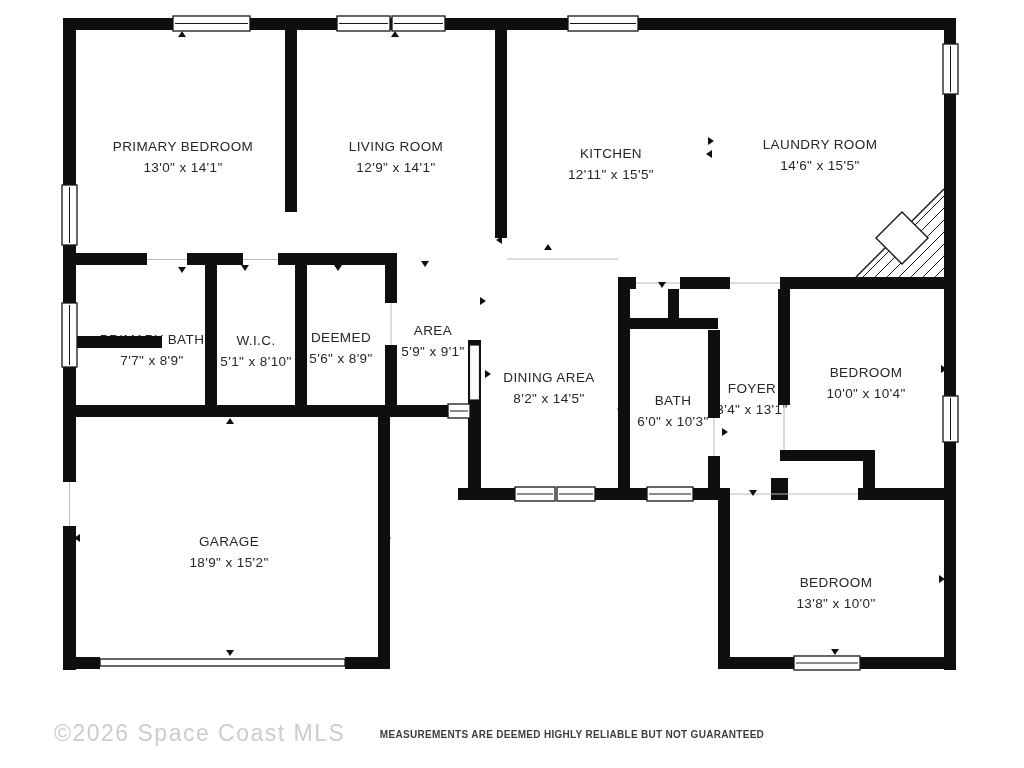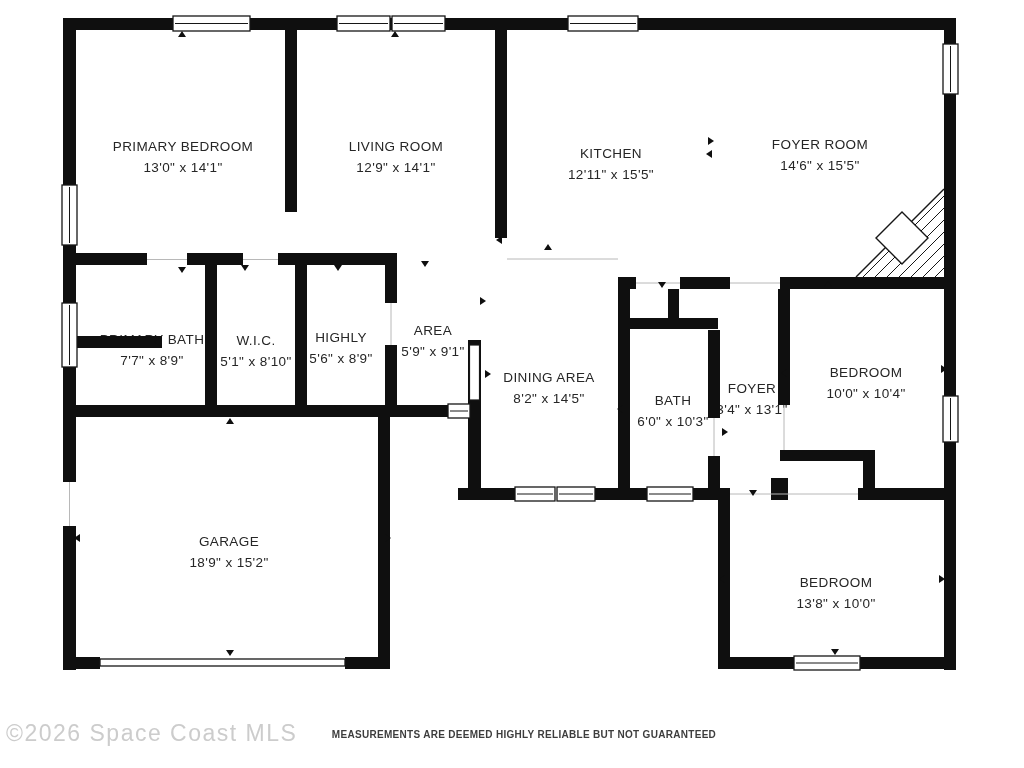--- a/index.html
+++ b/index.html
@@ -2,21 +2,21 @@
 <html><head>
 <meta charset="utf-8">
 <style>
   html,body{margin:0;padding:0;background:#ffffff;}
   .canvas{position:relative;width:1024px;height:768px;background:#ffffff;overflow:hidden;
           font-family:"Liberation Sans",sans-serif;}
   .labels{position:absolute;inset:0;z-index:1;}
   .room{position:absolute;transform:translate(-50%,-50%);text-align:center;white-space:nowrap;
         color:#262626;font-size:13.5px;letter-spacing:.4px;line-height:21px;}
   .plan-svg{position:absolute;left:0;top:0;z-index:2;pointer-events:none;}
-  .footer{position:absolute;inset:0;z-index:3;pointer-events:none;}
+  .footer{position:absolute;inset:0;z-index:3;pointer-events:none;margin-left:48px;}
   .watermark{position:absolute;left:6px;top:720px;font-size:23px;letter-spacing:1.5px;
              color:#cccccc;text-shadow:1px 1px 0 #ffffff;}
   .disclaimer{position:absolute;left:524px;top:729px;transform:translateX(-50%);
               font-size:10px;font-weight:700;letter-spacing:.3px;color:#3d3d3d;white-space:nowrap;}
   .win{fill:#ffffff;stroke:#161616;stroke-width:1.3;}
   .winline{stroke:#161616;stroke-width:1;}
   .openline{stroke:#b8b8b8;stroke-width:1;}
   .wall{fill:#0f0f0f;}
   .hatch{stroke:#161616;stroke-width:1;}
 </style>
@@ -32,33 +32,33 @@
     </div>
     <div class="room" style="left:396px;top:157px">
       <div>LIVING ROOM</div>
       <div>12'9" x 14'1"</div>
     </div>
     <div class="room" style="left:611px;top:164px">
       <div>KITCHEN</div>
       <div>12'11" x 15'5"</div>
     </div>
     <div class="room" style="left:820px;top:155px">
-      <div>FOYER ROOM</div>
+      <div>LAUNDRY ROOM</div>
       <div>14'6" x 15'5"</div>
     </div>
     <div class="room" style="left:152px;top:350px">
       <div>PRIMARY BATH</div>
       <div>7'7" x 8'9"</div>
     </div>
     <div class="room" style="left:256px;top:351px">
       <div>W.I.C.</div>
       <div>5'1" x 8'10"</div>
     </div>
     <div class="room" style="left:341px;top:348px">
-      <div>HIGHLY</div>
+      <div>DEEMED</div>
       <div>5'6" x 8'9"</div>
     </div>
     <div class="room" style="left:433px;top:341px">
       <div>AREA</div>
       <div>5'9" x 9'1"</div>
     </div>
     <div class="room" style="left:549px;top:388px">
       <div>DINING AREA</div>
       <div>8'2" x 14'5"</div>
     </div>

